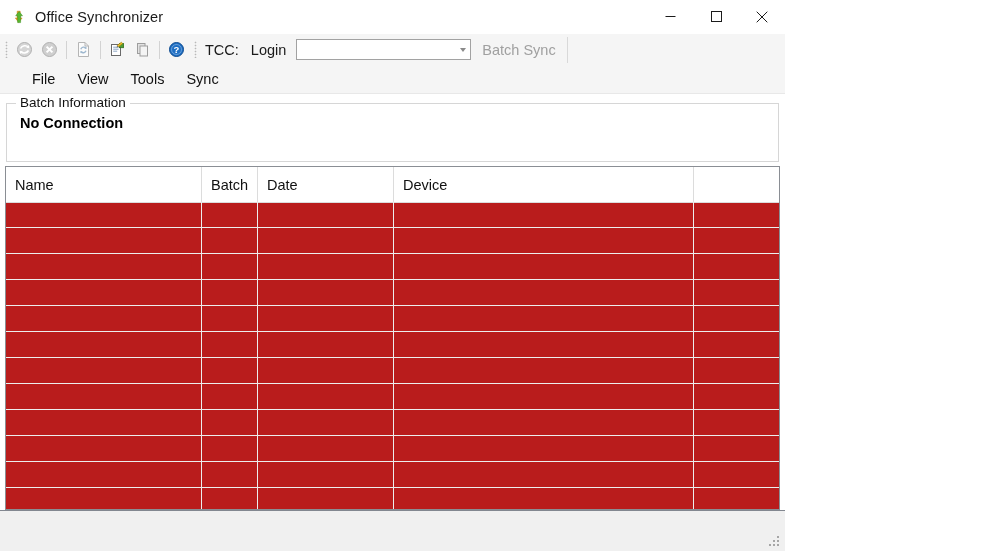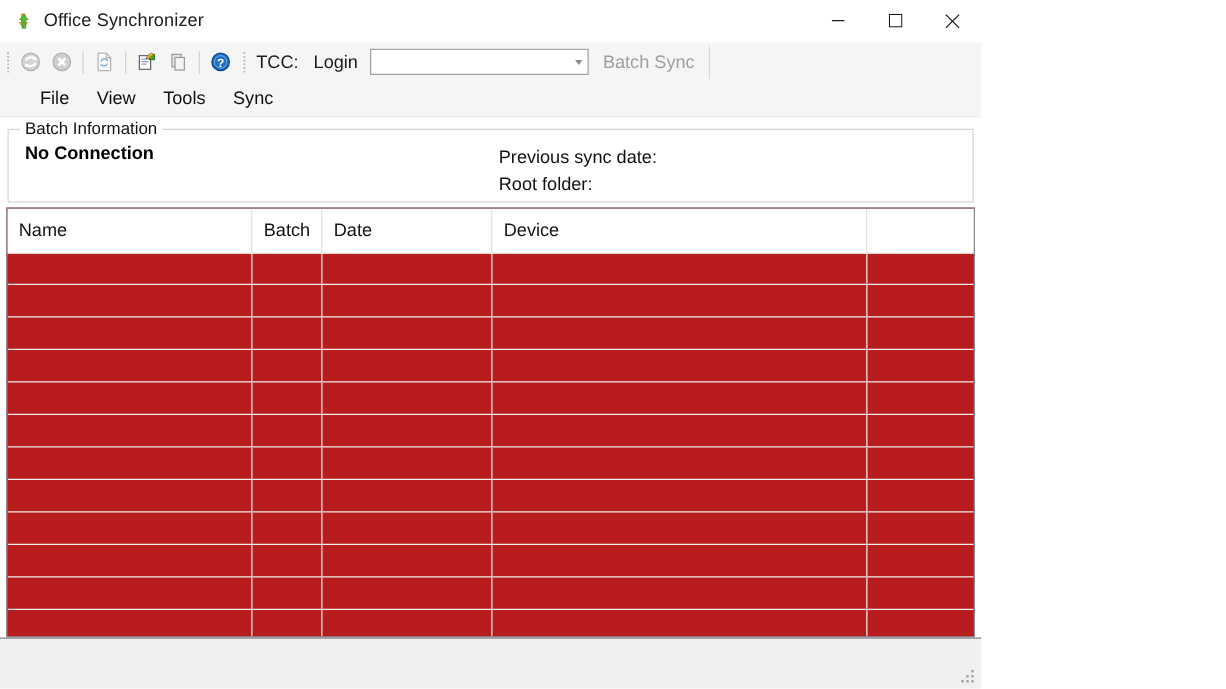--- a/index.html
+++ b/index.html
@@ -416,24 +416,20 @@
     <div class="menu-item">View</div>
     <div class="menu-item">Tools</div>
     <div class="menu-item">Sync</div>
   </div>
 
   <div class="devinfo-wrap">
     <div class="groupbox">
       <div class="groupbox-title">Batch Information</div>
       <div class="devinfo-body">
         <div class="devinfo-status">No Connection</div>
-        <div class="devinfo-col2">
-          <div class="devinfo-row">Previous sync date:</div>
-          <div class="devinfo-row">Root folder:</div>
-        </div>
       </div>
     </div>
   </div>
 
   <div class="listview">
     <div class="lv-header">
       <div class="lv-th" style="width:196px">Name</div>
       <div class="lv-th" style="width:56px">Batch</div>
       <div class="lv-th" style="width:136px">Date</div>
       <div class="lv-th" style="width:300px">Device</div>

